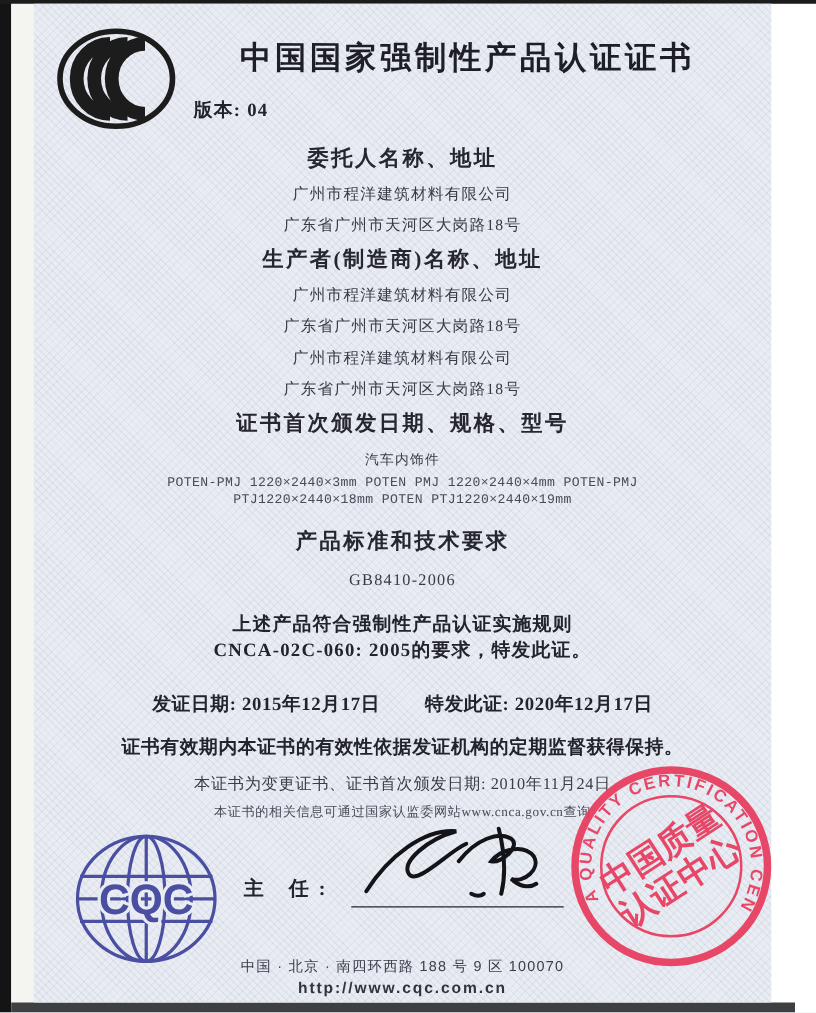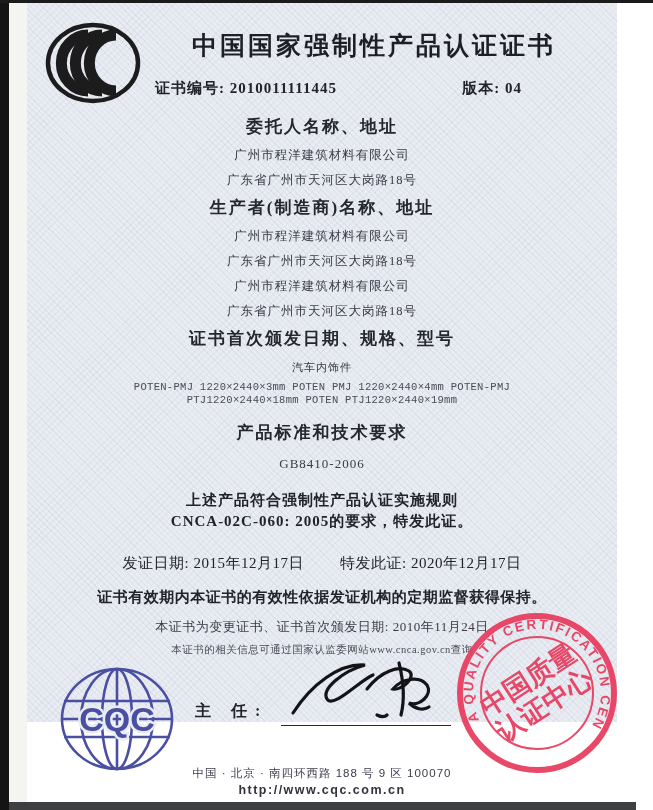--- a/index.html
+++ b/index.html
@@ -6,21 +6,21 @@
   body{
     width:653px;height:810px;position:relative;background:#ffffff;overflow:hidden;
     font-family:"Liberation Serif","DejaVu Serif",serif;color:#23232b;
   }
   .edge-left{position:absolute;left:0;top:0;width:9px;height:810px;background:#141414;}
   .edge-top{position:absolute;left:0;top:0;width:653px;height:3px;background:#1b1b1b;}
   .edge-bottom{position:absolute;left:9px;top:802px;width:627px;height:8px;background:#3d3f41;}
   .margin-strip{position:absolute;left:9px;top:3px;width:18px;height:799px;background:#f4f4f1;}
 
   .paper{
-    position:absolute;left:27px;top:3px;width:590px;height:719px;
+    position:absolute;left:27px;top:3px;width:590px;height:799px;
     background-color:#e9ecf2;
     background-image:
       repeating-linear-gradient(45deg, rgba(150,162,190,.14) 0 1px, transparent 1px 4px),
       repeating-linear-gradient(-45deg, rgba(150,162,190,.10) 0 1px, transparent 1px 5px);
   }
 
   .ccc-logo{position:absolute;left:17px;top:18px;}
   .title{
     position:absolute;left:118px;right:14px;top:26px;text-align:center;
     font-size:25px;font-weight:bold;letter-spacing:3px;color:#1e1e26;
@@ -30,21 +30,21 @@
     position:absolute;left:128px;right:95px;top:76px;display:flex;
     justify-content:space-between;font-size:15px;font-weight:bold;letter-spacing:1px;
   }
   .col{position:absolute;left:0;right:0;top:112px;text-align:center;}
   .h{font-size:17px;font-weight:bold;letter-spacing:2px;color:#26262e;}
   .sub{font-size:12.5px;color:#3a3a46;letter-spacing:1px;}
   .m0{margin-top:0;}
   .models{font-size:10.5px;color:#4a4a58;line-height:13px;letter-spacing:.3px;
     font-family:Liberation Mono, monospace;}
   .decl{font-size:15px;font-weight:bold;letter-spacing:1px;line-height:21px;}
-  .dates{display:flex;justify-content:center;gap:36px;font-size:15px;font-weight:normal;margin-top:22px;letter-spacing:.5px;}
+  .dates{display:flex;justify-content:center;gap:36px;font-size:15px;font-weight:bold;margin-top:22px;letter-spacing:.5px;}
   .maintain{font-size:15px;font-weight:bold;margin-top:15px;letter-spacing:.5px;}
   .change{font-size:13px;color:#3b3b49;margin-top:11px;letter-spacing:.5px;}
   .query{font-size:10.5px;color:#4a4a58;margin-top:7px;letter-spacing:.5px;}
 
   .cqc-logo{position:absolute;left:31px;top:660px;}
   .director{position:absolute;left:168px;top:652px;width:280px;height:75px;}
   .director-label{position:absolute;left:0;top:46px;font-size:16px;font-weight:bold;letter-spacing:8px;}
   .sig-wrap{position:absolute;left:86px;top:0;width:170px;height:70px;border-bottom:1.5px solid #26262e;}
   .org{position:absolute;left:120px;right:120px;top:732px;text-align:center;
        font-size:22px;font-weight:bold;letter-spacing:4px;color:#26262e;}
@@ -71,21 +71,20 @@
     <svg width="98" height="84" viewBox="0 0 98 84">
       <ellipse cx="49" cy="42" rx="45" ry="38" fill="none" stroke="#1c1c1c" stroke-width="4.5"></ellipse>
       <path d="M 44 14 A 20 21 0 1 0 44 70" fill="none" stroke="#1c1c1c" stroke-width="11"></path>
       <path d="M 58 14 A 20 21 0 1 0 58 70" fill="none" stroke="#1c1c1c" stroke-width="11"></path>
       <path d="M 72 14 A 20 21 0 1 0 72 70" fill="none" stroke="#1c1c1c" stroke-width="11"></path>
     </svg>
   </div>
 
   <div class="title">中国国家强制性产品认证证书</div>
   <div class="certline">
-    <span><span>证书编号:</span> <span>2010011111445</span></span>
     <span><span>版本:</span> <span>04</span></span>
   </div>
 
   <div class="col">
     <div class="h m0">委托人名称、地址</div>
     <div class="sub" style="margin-top:9px">广州市程洋建筑材料有限公司</div>
     <div class="sub" style="margin-top:8px">广东省广州市天河区大岗路18号</div>
 
     <div class="h" style="margin-top:7px">生产者(制造商)名称、地址</div>
     <div class="sub" style="margin-top:9px">广州市程洋建筑材料有限公司</div>

